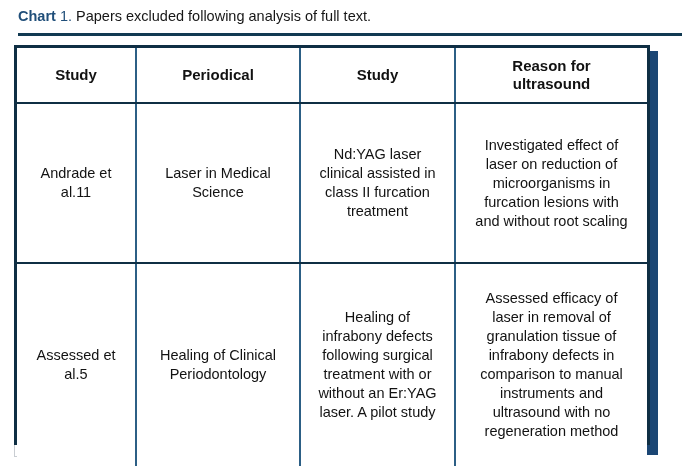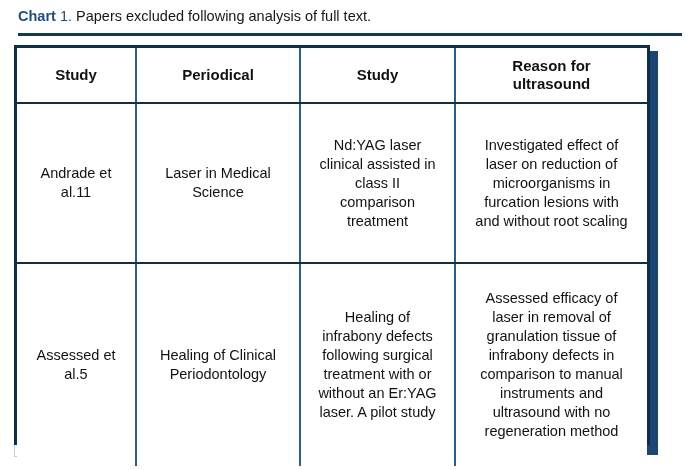--- a/index.html
+++ b/index.html
@@ -161,21 +161,21 @@
           <th>Study</th>
           <th>Periodical</th>
           <th>Study</th>
           <th>Reason for ultrasound</th>
         </tr>
       </thead>
       <tbody>
         <tr class="row-1">
           <td>Andrade et al.11</td>
           <td>Laser in Medical Science</td>
-          <td>Nd:YAG laser clinical assisted in class II comparison treatment</td>
+          <td>Nd:YAG laser clinical assisted in class II furcation treatment</td>
           <td>Investigated effect of laser on reduction of microorganisms in furcation lesions with and without root scaling</td>
         </tr>
         <tr class="row-2">
           <td>Assessed et al.5</td>
           <td>Healing of Clinical Periodontology</td>
           <td>Healing of infrabony defects following surgical treatment with or without an Er:YAG laser. A pilot study</td>
           <td>Assessed efficacy of laser in removal of granulation tissue of infrabony defects in comparison to manual instruments and ultrasound with no regeneration method</td>
         </tr>
       </tbody>
     </table>

